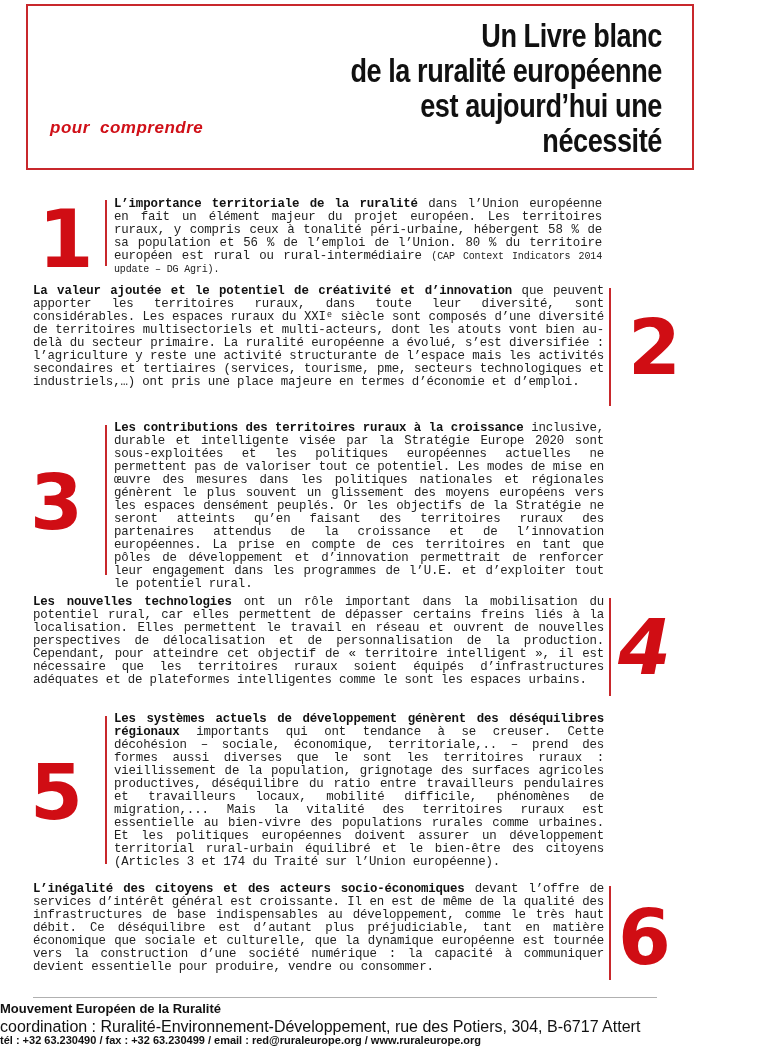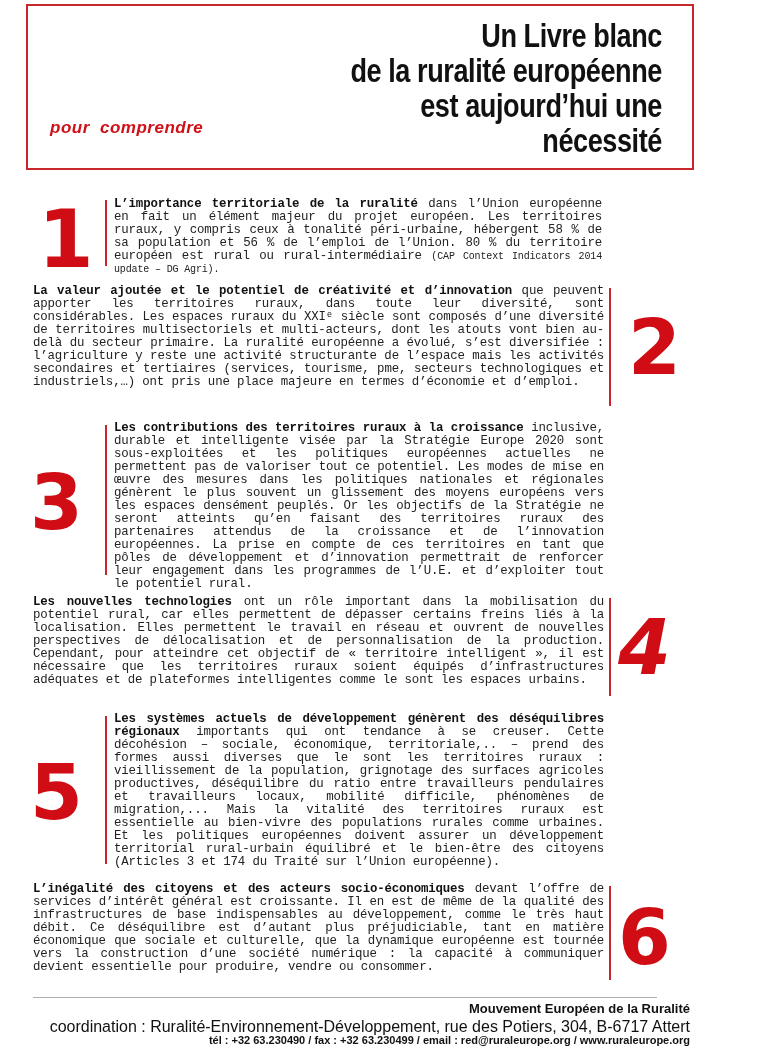--- a/index.html
+++ b/index.html
@@ -11,21 +11,21 @@
   .title { position: absolute; right: 30px; top: 12px; text-align: right; font-family: "Liberation Sans", sans-serif; font-weight: bold; font-size: 33px; line-height: 35px; color: #111; transform: scaleX(0.82); transform-origin: right top; letter-spacing: -0.5px; }
 
   .key { position: absolute; }
   .num { position: absolute; font-family: "DejaVu Sans", sans-serif; font-weight: bold; color: #d00d14; font-size: 76px; line-height: 1; }
   .txt { position: absolute; font-family: Liberation Mono, monospace; font-size: 12.4px; line-height: 13px; text-align: justify; color: #222; letter-spacing: -0.15px; }
   .txt b { color: #111; }
   .txt .src { font-size: 10px; }
   .bar { position: absolute; width: 2px; background: #c8282c; }
 
   .footer-rule { position: absolute; left: 33px; top: 997px; width: 624px; height: 1px; background: #b0b0b0; }
-  .footer { position: absolute; left: 0; width: 690px; text-align: right; font-family: "Liberation Sans", sans-serif; color: #111; }
+  .footer { position: absolute; left: 0; width: 690px; text-align: left; font-family: "Liberation Sans", sans-serif; color: #111; }
   .f1 { top: 1001px; font-size: 13px; font-weight: bold; }
   .f2 { top: 1018px; font-size: 16px; }
   .f3 { top: 1034px; font-size: 11px; font-weight: bold; }
 </style>
 </head>
 <body>
 
 <div class="header-box">
   <div class="logo-small">pour  comprendre</div>
   <div class="title">

